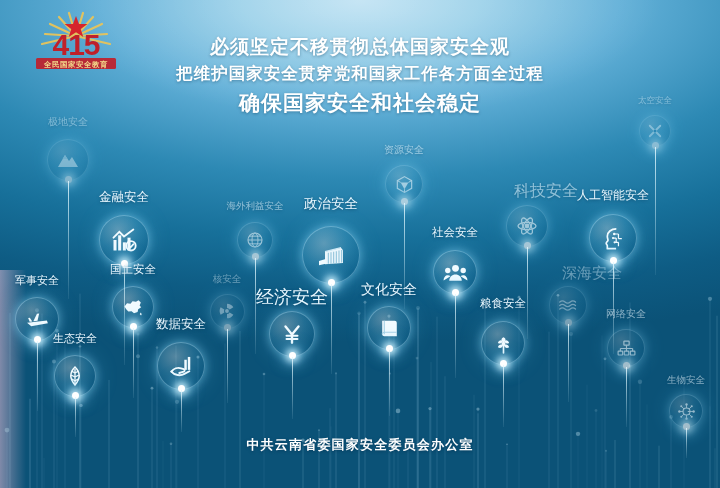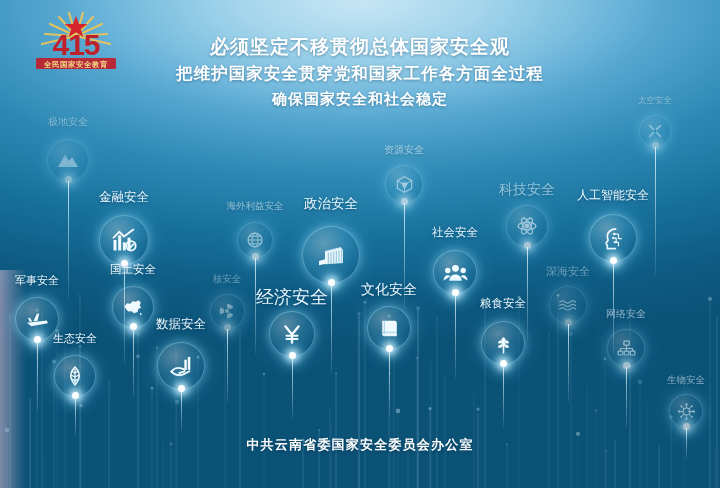--- a/index.html
+++ b/index.html
@@ -33,21 +33,21 @@
   #logo svg{display:block;}
 
   
   #headline{
     position:absolute;left:140px;top:32px;width:440px;text-align:center;
     color:#ffffff;font-weight:bold;letter-spacing:1px;line-height:1.55;
     text-shadow:0 1px 3px rgba(10,60,90,.45);
   }
   #headline .l1{font-size:19px;}
   #headline .l2{font-size:16.5px;}
-  #headline .l3{font-size:15px;}
+  #headline .l3{font-size:21px;}
 
   
   .node{position:absolute;}
   .bubble{
     position:relative;border-radius:50%;
     background:
       radial-gradient(circle at 38% 30%, rgba(255,255,255,.30), rgba(120,205,240,.20) 42%, rgba(20,110,155,.30) 72%, rgba(10,80,120,.16) 100%);
     box-shadow:
       0 0 0 1px rgba(190,235,255,.35) inset,
       0 0 10px rgba(150,225,255,.45),
@@ -423,37 +423,37 @@
                 <path d="M12.6 9.4 c.6 2.6 2.6 3.4 4.8 2 c-.8 -2.6 -2.8 -3.2 -4.8 -2 Z"></path>
                 <path d="M11.4 13.6 c-.6 2.6 -2.6 3.4 -4.8 2 c.8 -2.6 2.8 -3.2 4.8 -2 Z"></path>
                 <path d="M12.6 13.6 c.6 2.6 2.6 3.4 4.8 2 c-.8 -2.6 -2.8 -3.2 -4.8 -2 Z"></path>
               </g>
             </svg>
           </span>
         </div>
         <div class="stem" style="height: 62px;"></div>
       </div>
       <div class="node dim2" style="left: 506px; top: 205px; width: 42px; height: 42px;">
-        <div class="label" style="top: -24px; font-size: 14px;">科技安全</div>
+        <div class="label" style="top: -24px; font-size: 16px; margin-left: 19px;">科技安全</div>
         <div class="bubble" style="width: 42px; height: 42px;">
           <span class="ico">
             <svg class="g" viewBox="0 0 24 24" width="24" height="24" aria-hidden="true">
               <circle cx="12" cy="12" r="2.4" fill="#f2fbff"></circle>
               <g fill="none" stroke="#f2fbff" stroke-width="1.3">
                 <ellipse cx="12" cy="12" rx="9" ry="3.6"></ellipse>
                 <ellipse cx="12" cy="12" rx="9" ry="3.6" transform="rotate(60 12 12)"></ellipse>
                 <ellipse cx="12" cy="12" rx="9" ry="3.6" transform="rotate(120 12 12)"></ellipse>
               </g>
             </svg>
           </span>
         </div>
         <div class="stem" style="height: 92px;"></div>
       </div>
       <div class="node dim" style="left: 549px; top: 286px; width: 38px; height: 38px;">
-        <div class="label" style="top: -22px; font-size: 11px;">深海安全</div>
+        <div class="label" style="top: -22px; font-size: 15px; margin-left: 24px;">深海安全</div>
         <div class="bubble" style="width: 38px; height: 38px;">
           <span class="ico">
             <svg class="g" viewBox="0 0 24 24" width="21" height="21" aria-hidden="true">
               <g fill="none" stroke="#f2fbff" stroke-width="1.5" stroke-linecap="round">
                 <path d="M2 8 q3 -2.6 6 0 t6 0 t6 0"></path>
                 <path d="M2 12 q3 -2.6 6 0 t6 0 t6 0"></path>
                 <path d="M2 16 q3 -2.6 6 0 t6 0 t6 0"></path>
               </g>
             </svg>
           </span>

